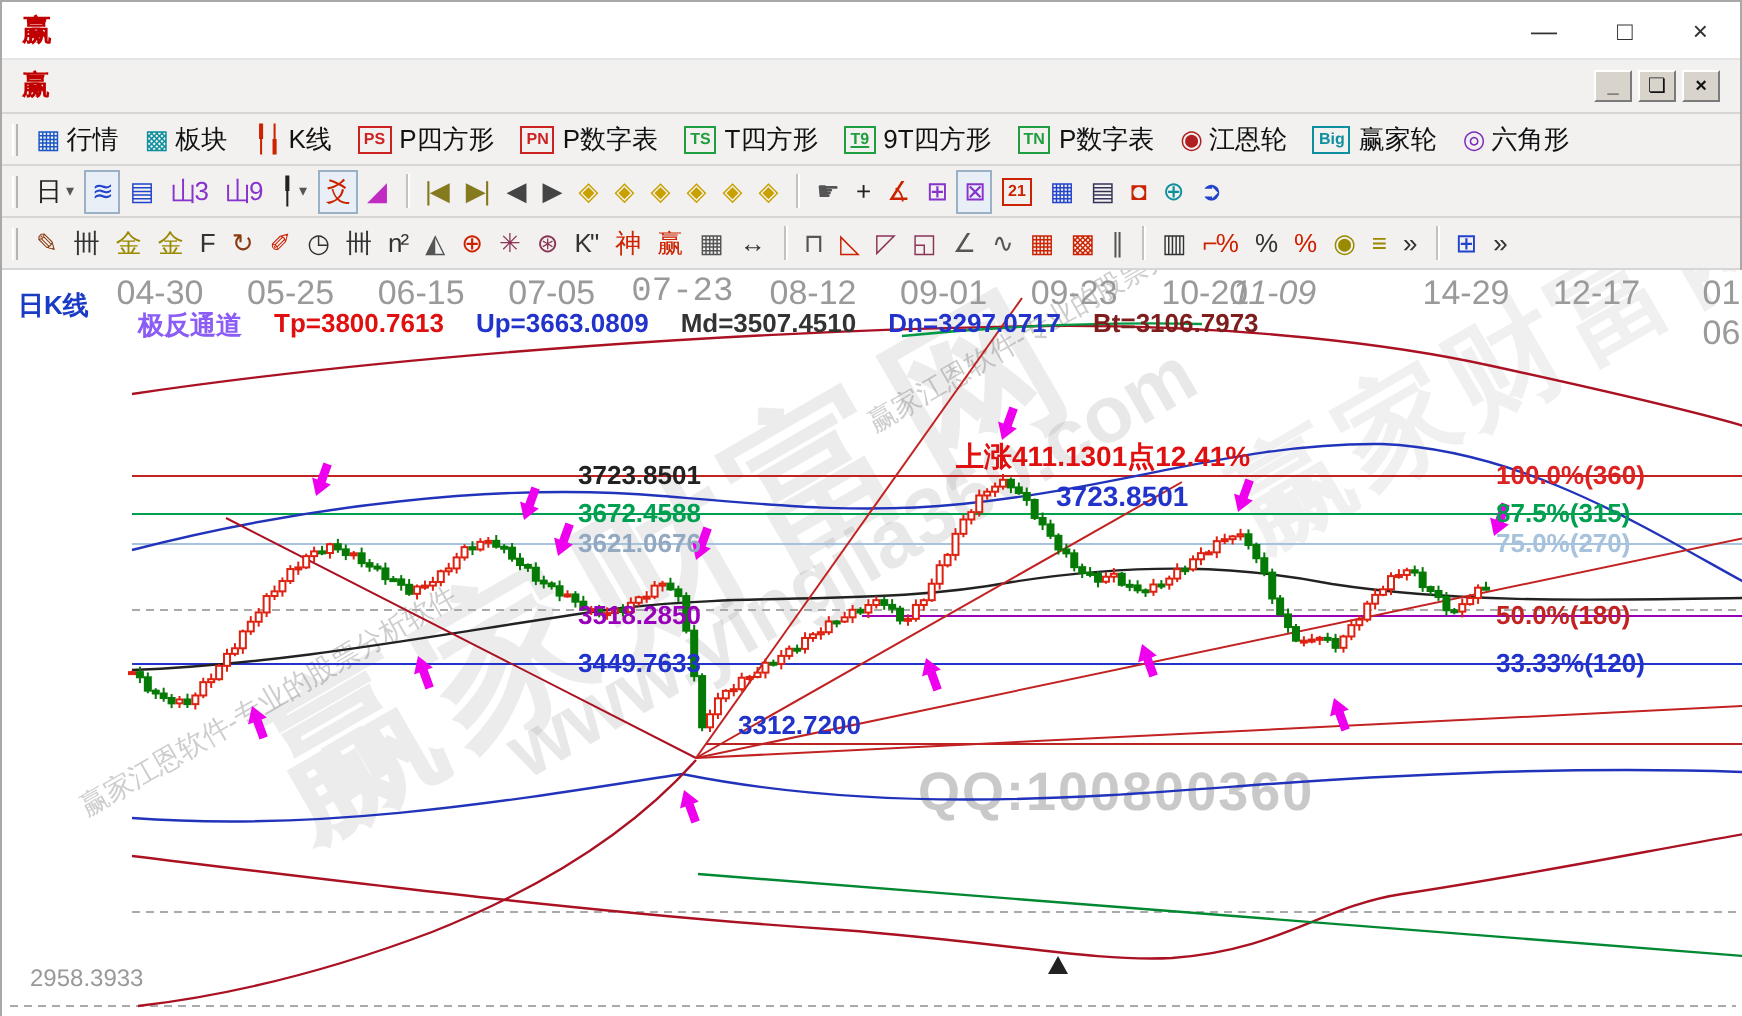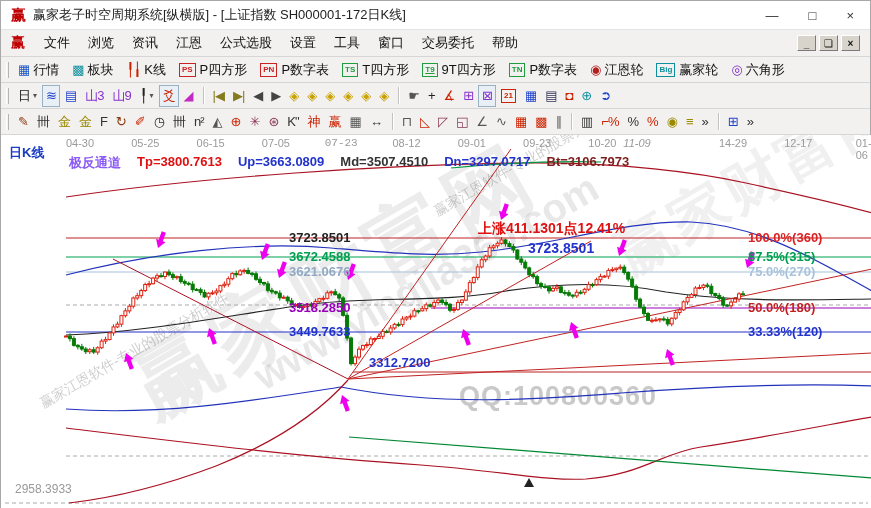--- a/index.html
+++ b/index.html
@@ -26,21 +26,21 @@
   .tbtn{display:inline-flex;align-items:center;height:22px;padding:0 3px;margin-right:1px;border:1px solid transparent;font-size:12px;cursor:default}
   .tbtn.sel{border-color:#9ab0c4;background:#e8eff6}
   .tb1 .tbtn{margin-right:5px}
   .glyph{font-size:13px;line-height:1;letter-spacing:-1px}
   .glyph.boxed{font-size:8px;font-weight:bold;border:1px solid;padding:2px 2px;line-height:1;letter-spacing:0}
   .tlabel{margin-left:4px;color:#111;font-size:13px;letter-spacing:0}
   .dd{font-size:8px;color:#555;margin-left:3px}
   .tsep{width:1px;height:17px;background:#c2c2c2;box-shadow:1px 0 0 #fff;margin:0 5px;display:inline-block}
   
   .chart{position:absolute;left:0;top:134px;width:871px;height:374px;background:#fff;overflow:hidden}
-  .dates span{position:absolute;top:2px;font-size:11px;color:#9a9a9a;transform:translateX(-50%);z-index:4}
+  .dates span{position:absolute;top:2px;font-size:17px;color:#9a9a9a;transform:translateX(-50%);z-index:4}
   .dkx{position:absolute;left:8px;top:9px;color:#1a3cc4;font-size:13px;font-weight:bold;z-index:4}
   .params{position:absolute;left:68px;top:19px;font-size:13px;display:flex;gap:16px;z-index:4;font-weight:bold}
   .symbol{position:absolute;right:9px;top:19px;color:#1a3cc4;font-size:13px;font-weight:bold;z-index:4}
   svg.plot{position:absolute;left:0;top:0;z-index:2}
   .wm{position:absolute;color:rgba(110,110,110,0.13);transform:rotate(-30deg);transform-origin:left top;
     font-weight:bold;white-space:nowrap;pointer-events:none;z-index:1}
   .wm.big{font-size:84px;letter-spacing:6px}
   .wm.site{font-size:40px;color:rgba(110,110,110,0.16)}
   .wm.small{font-size:14px;color:rgba(90,90,90,0.30);font-weight:normal}
   .wm.big2{font-size:58px;color:rgba(110,110,110,0.10);letter-spacing:4px}
@@ -48,42 +48,29 @@
   .headline{position:absolute;left:272px;top:277px;font-size:23px;font-weight:bold;color:#ff00ff;
     letter-spacing:1px;white-space:nowrap;z-index:3}
 </style>
 </head>
 <body>
 
 <div class="win">
 
   <div class="titlebar">
     <span class="logo">赢</span>
-    <span>赢家老子时空周期系统[纵横版] - [上证指数  SH000001-172日K线]</span>
     <div class="wbtns">
       <span>—</span>
       <span>□</span>
       <span>×</span>
     </div>
   </div>
 
   <div class="menubar">
     <span class="menulogo">赢</span>
-    <span id="menu-items" style="display:flex">
-        <span class="mitem">文件</span>
-        <span class="mitem">浏览</span>
-        <span class="mitem">资讯</span>
-        <span class="mitem">江恩</span>
-        <span class="mitem">公式选股</span>
-        <span class="mitem">设置</span>
-        <span class="mitem">工具</span>
-        <span class="mitem">窗口</span>
-        <span class="mitem">交易委托</span>
-        <span class="mitem">帮助</span>
-      </span>
     <span class="childbtns" id="child-btns">
         <span class="cbtn">_</span>
         <span class="cbtn">❏</span>
         <span class="cbtn">×</span>
       </span>
   </div>
 
   <div class="tb tb1" id="tb1">
       <span class="grip"></span>
       <span class="tbtn">

